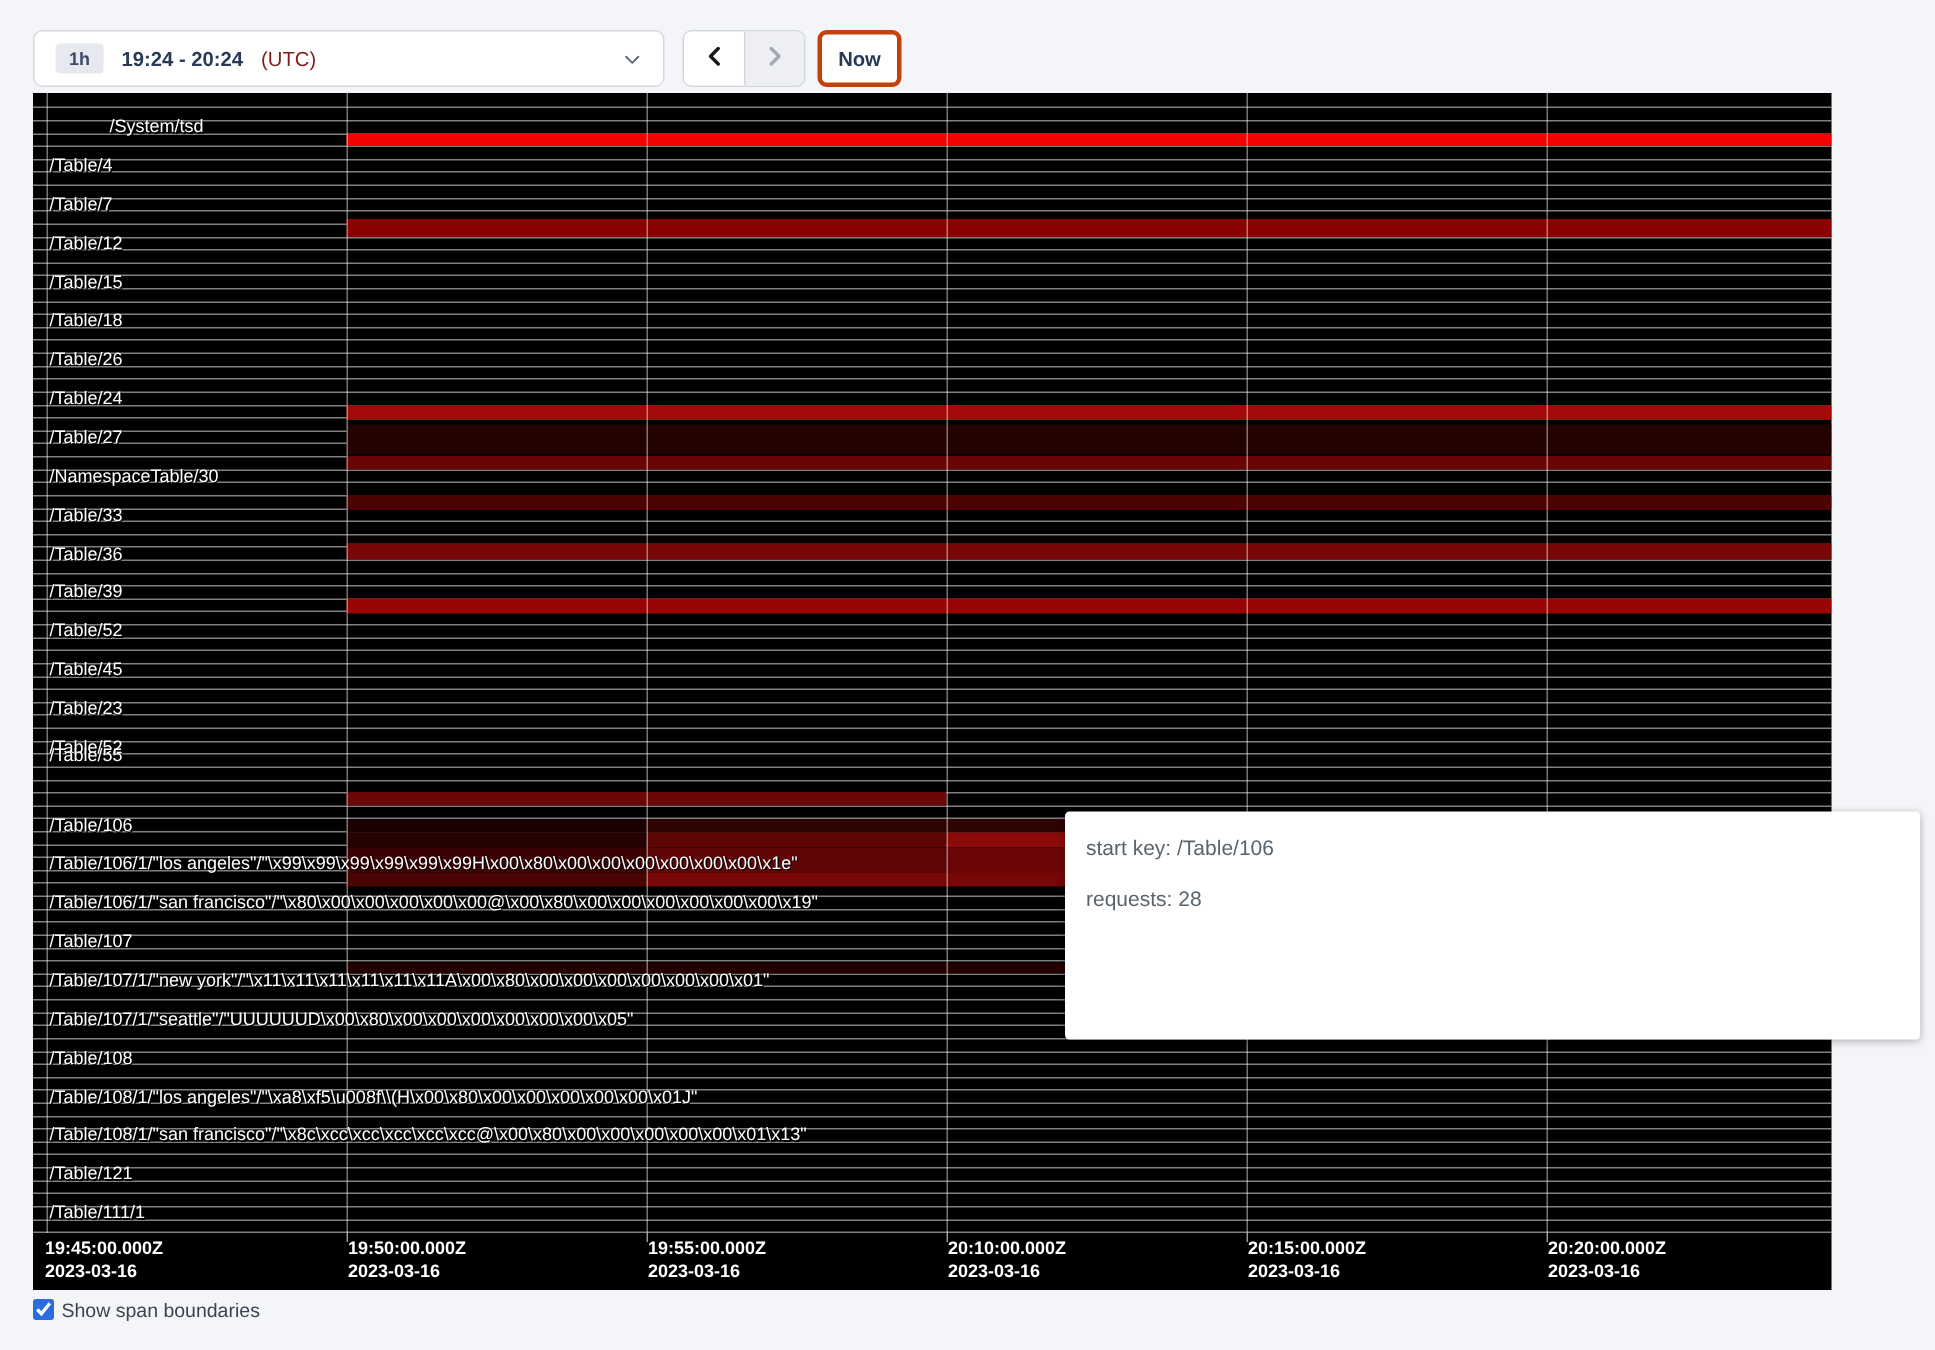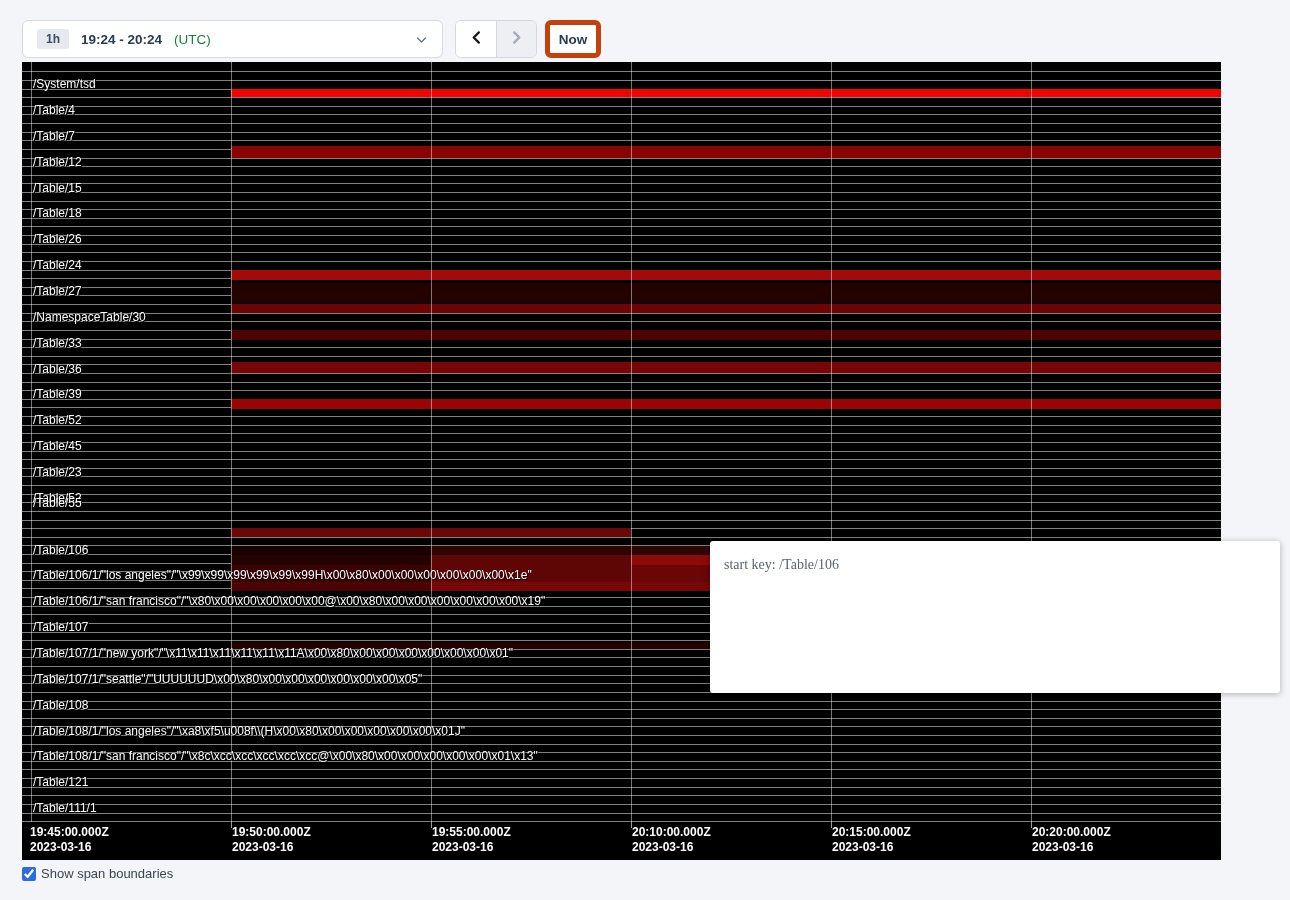--- a/index.html
+++ b/index.html
@@ -6,52 +6,52 @@
   .page{position:relative;width:1290px;height:900px;background:#f4f5f8;
         font-family:"Liberation Sans",sans-serif;overflow:hidden;}
 
   
   .dropdown{position:absolute;left:22px;top:20px;width:421px;height:38px;
     background:#fff;border:1px solid #d8dae0;border-radius:6px;
     display:flex;align-items:center;gap:12px;padding:0 14px;box-sizing:border-box;cursor:pointer;}
   .badge{background:#e6e9ef;color:#3c4a66;font-size:12px;font-weight:bold;
     padding:4px 9px;border-radius:3px;line-height:1;}
   .range{font-size:13.5px;font-weight:bold;color:#283a57;}
-  .zone{font-size:13.5px;color:#15803d;}
+  .zone{font-size:13.5px;color:#7f1d1d;}
   .dd-chev{margin-left:auto;display:flex;align-items:center;}
   .navgroup{position:absolute;left:455px;top:20px;height:38px;display:flex;
     border:1px solid #d4d7de;border-radius:6px;overflow:hidden;background:#fff;box-sizing:border-box;}
   .navbtn{width:40px;height:36px;border:none;background:#fff;display:flex;
     align-items:center;justify-content:center;cursor:pointer;padding:0;}
   .navbtn + .navbtn{border-left:1px solid #d4d7de;background:#edeff3;cursor:default;}
   .nowbtn{position:absolute;left:545px;top:20px;width:56px;height:38px;background:#fff;
-    border:5px solid #c2410c;border-radius:6px;color:#283a57;font-weight:bold;
+    border:3px solid #c2410c;border-radius:6px;color:#283a57;font-weight:bold;
     font-size:13.5px;cursor:pointer;font-family:"Liberation Sans",sans-serif;}
 
   
   .heatmap{position:absolute;left:22px;top:62px;width:1199px;height:798px;background:#000;}
   .gridarea{position:absolute;left:0;top:0;width:1199px;height:760px;overflow:hidden;}
   .hline{position:absolute;left:0;width:1199px;height:1px;background:rgba(255,255,255,0.5);}
   .vline{position:absolute;top:0;width:1px;height:760px;background:rgba(255,255,255,0.45);z-index:3;}
   .bandseg{position:absolute;z-index:2;}
   .rowlabel{position:absolute;left:11px;transform:translateY(-50%);color:#fff;
     font-size:12px;white-space:nowrap;z-index:4;text-shadow:1px 1px 0 rgba(0,0,0,0.9);}
   .xaxis{position:absolute;left:0;top:760px;width:1199px;height:38px;}
   .tick{position:absolute;top:0;width:1px;height:6px;background:rgba(255,255,255,0.6);}
   .ticklabel{position:absolute;top:3px;color:#fff;font-size:12px;font-weight:bold;
     line-height:15px;white-space:pre-line;}
 
   
   .tooltip{position:absolute;left:710px;top:541px;width:570px;min-height:152px;
     background:#fff;border-radius:3px;box-shadow:0 1px 6px rgba(0,0,0,0.3);
     padding:14px 14px 6px 14px;box-sizing:border-box;z-index:20;}
-  .tooltip-line{font-size:14px;color:#5a646d;line-height:20px;margin-bottom:14px;white-space:nowrap;font-family:Liberation Serif, serif;}
-
-  
-  .footer{position:absolute;left:22px;top:866px;display:flex;align-items:flex-end;gap:5px;}
+  .tooltip-line{font-size:14px;color:#5a646d;line-height:20px;margin-bottom:14px;white-space:nowrap;}
+
+  
+  .footer{position:absolute;left:22px;top:866px;display:flex;align-items:flex-start;gap:5px;}
   .footer input{width:14px;height:14px;accent-color:#2b6de0;margin:0;}
   .footer span{font-size:13px;color:#3b4450;}
 </style>
 </head>
 <body>
 
 <div class="page">
 
   <div class="dropdown">
     <span class="badge">1h</span>
@@ -199,21 +199,21 @@
         </div>
       <div id="vlines">
           <div class="vline" style="left: 9px;"></div>
           <div class="vline" style="left: 209px;"></div>
           <div class="vline" style="left: 409px;"></div>
           <div class="vline" style="left: 609px;"></div>
           <div class="vline" style="left: 809px;"></div>
           <div class="vline" style="left: 1009px;"></div>
         </div>
       <div id="rowlabels">
-          <div class="rowlabel" style="top: 22.2px;">/System/tsd</div>
+          <div class="rowlabel" style="top: 22.2px; padding-left: 40px;">/System/tsd</div>
           <div class="rowlabel" style="top: 48.057px;">/Table/4</div>
           <div class="rowlabel" style="top: 73.914px;">/Table/7</div>
           <div class="rowlabel" style="top: 99.771px;">/Table/12</div>
           <div class="rowlabel" style="top: 125.628px;">/Table/15</div>
           <div class="rowlabel" style="top: 151.485px;">/Table/18</div>
           <div class="rowlabel" style="top: 177.342px;">/Table/26</div>
           <div class="rowlabel" style="top: 203.199px;">/Table/24</div>
           <div class="rowlabel" style="top: 229.056px;">/Table/27</div>
           <div class="rowlabel" style="top: 254.913px;">/NamespaceTable/30</div>
           <div class="rowlabel" style="top: 280.77px;">/Table/33</div>
@@ -253,20 +253,21 @@
 2023-03-16</div>
         <div class="ticklabel" style="left: 810px;">20:15:00.000Z
 2023-03-16</div>
         <div class="ticklabel" style="left: 1010px;">20:20:00.000Z
 2023-03-16</div>
       </div>
   </div>
 
   <div class="tooltip" id="tooltip">
       <div class="tooltip-line">start key: /Table/106</div>
+      <div class="tooltip-line">requests: 28</div>
     </div>
 
   <div class="footer">
     <input type="checkbox" checked="" style="">
     <span>Show span boundaries</span>
   </div>
 
 </div>
 
 </body></html>

